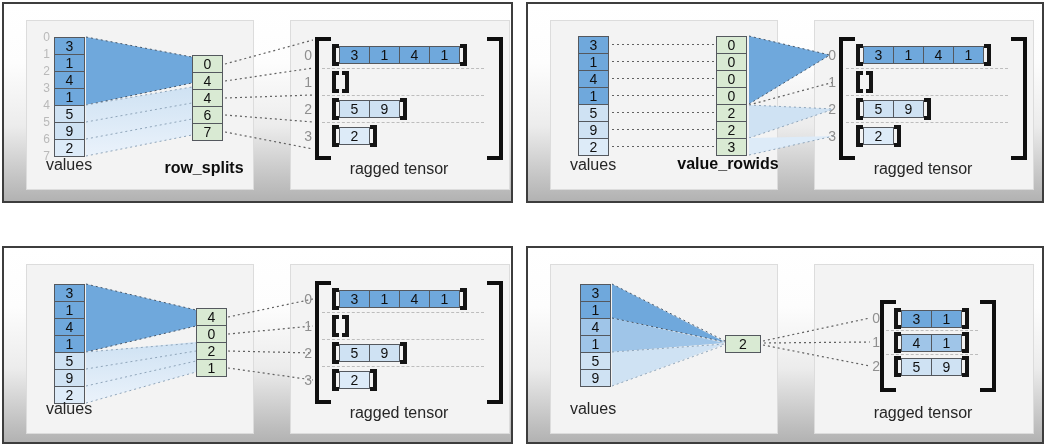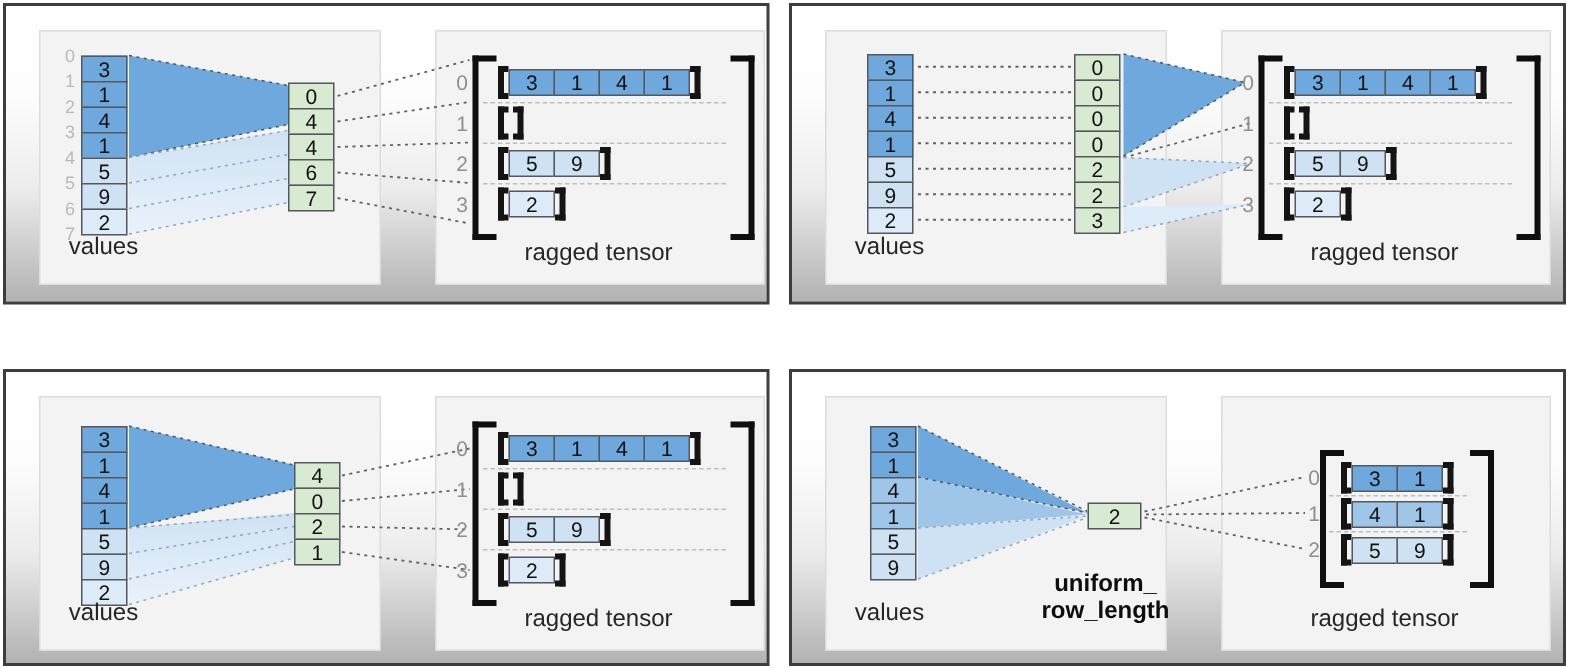--- a/index.html
+++ b/index.html
@@ -117,20 +117,21 @@
         <div class="cell" style="background: rgb(221, 235, 248);">2</div>
       </div>
     <div class="enc-col">
         <div class="cell" style="background: rgb(217, 234, 211);">0</div>
         <div class="cell" style="background: rgb(217, 234, 211);">4</div>
         <div class="cell" style="background: rgb(217, 234, 211);">4</div>
         <div class="cell" style="background: rgb(217, 234, 211);">6</div>
         <div class="cell" style="background: rgb(217, 234, 211);">7</div>
       </div>
     <div class="label values-label">values</div>
+    <div class="label enc-label">row_splits</div>
     <div class="ragged-idx">
         <span>0</span>
         <span>1</span>
         <span>2</span>
         <span>3</span>
       </div>
     <div class="ragged-rows">
         <div class="r-row">
           <span class="rb rb-l"></span>
           <div class="cell" style="background: rgb(111, 168, 220);">3</div>
@@ -196,20 +197,21 @@
     <div class="enc-col">
         <div class="cell" style="background: rgb(217, 234, 211);">0</div>
         <div class="cell" style="background: rgb(217, 234, 211);">0</div>
         <div class="cell" style="background: rgb(217, 234, 211);">0</div>
         <div class="cell" style="background: rgb(217, 234, 211);">0</div>
         <div class="cell" style="background: rgb(217, 234, 211);">2</div>
         <div class="cell" style="background: rgb(217, 234, 211);">2</div>
         <div class="cell" style="background: rgb(217, 234, 211);">3</div>
       </div>
     <div class="label values-label">values</div>
+    <div class="label enc-label">value_rowids</div>
     <div class="ragged-idx">
         <span>0</span>
         <span>1</span>
         <span>2</span>
         <span>3</span>
       </div>
     <div class="ragged-rows">
         <div class="r-row">
           <span class="rb rb-l"></span>
           <div class="cell" style="background: rgb(111, 168, 220);">3</div>
@@ -340,22 +342,20 @@
         <div class="cell" style="background: rgb(111, 168, 220);">1</div>
         <div class="cell" style="background: rgb(159, 197, 232);">4</div>
         <div class="cell" style="background: rgb(159, 197, 232);">1</div>
         <div class="cell" style="background: rgb(207, 226, 243);">5</div>
         <div class="cell" style="background: rgb(207, 226, 243);">9</div>
       </div>
     <div class="enc-col">
         <div class="cell" style="background: rgb(217, 234, 211);">2</div>
       </div>
     <div class="label values-label">values</div>
-    <div class="label enc-label">uniform_
-row_length</div>
     <div class="ragged-idx">
         <span>0</span>
         <span>1</span>
         <span>2</span>
       </div>
     <div class="ragged-rows">
         <div class="r-row">
           <span class="rb rb-l"></span>
           <div class="cell" style="background: rgb(111, 168, 220);">3</div>
           <div class="cell" style="background: rgb(111, 168, 220);">1</div>

